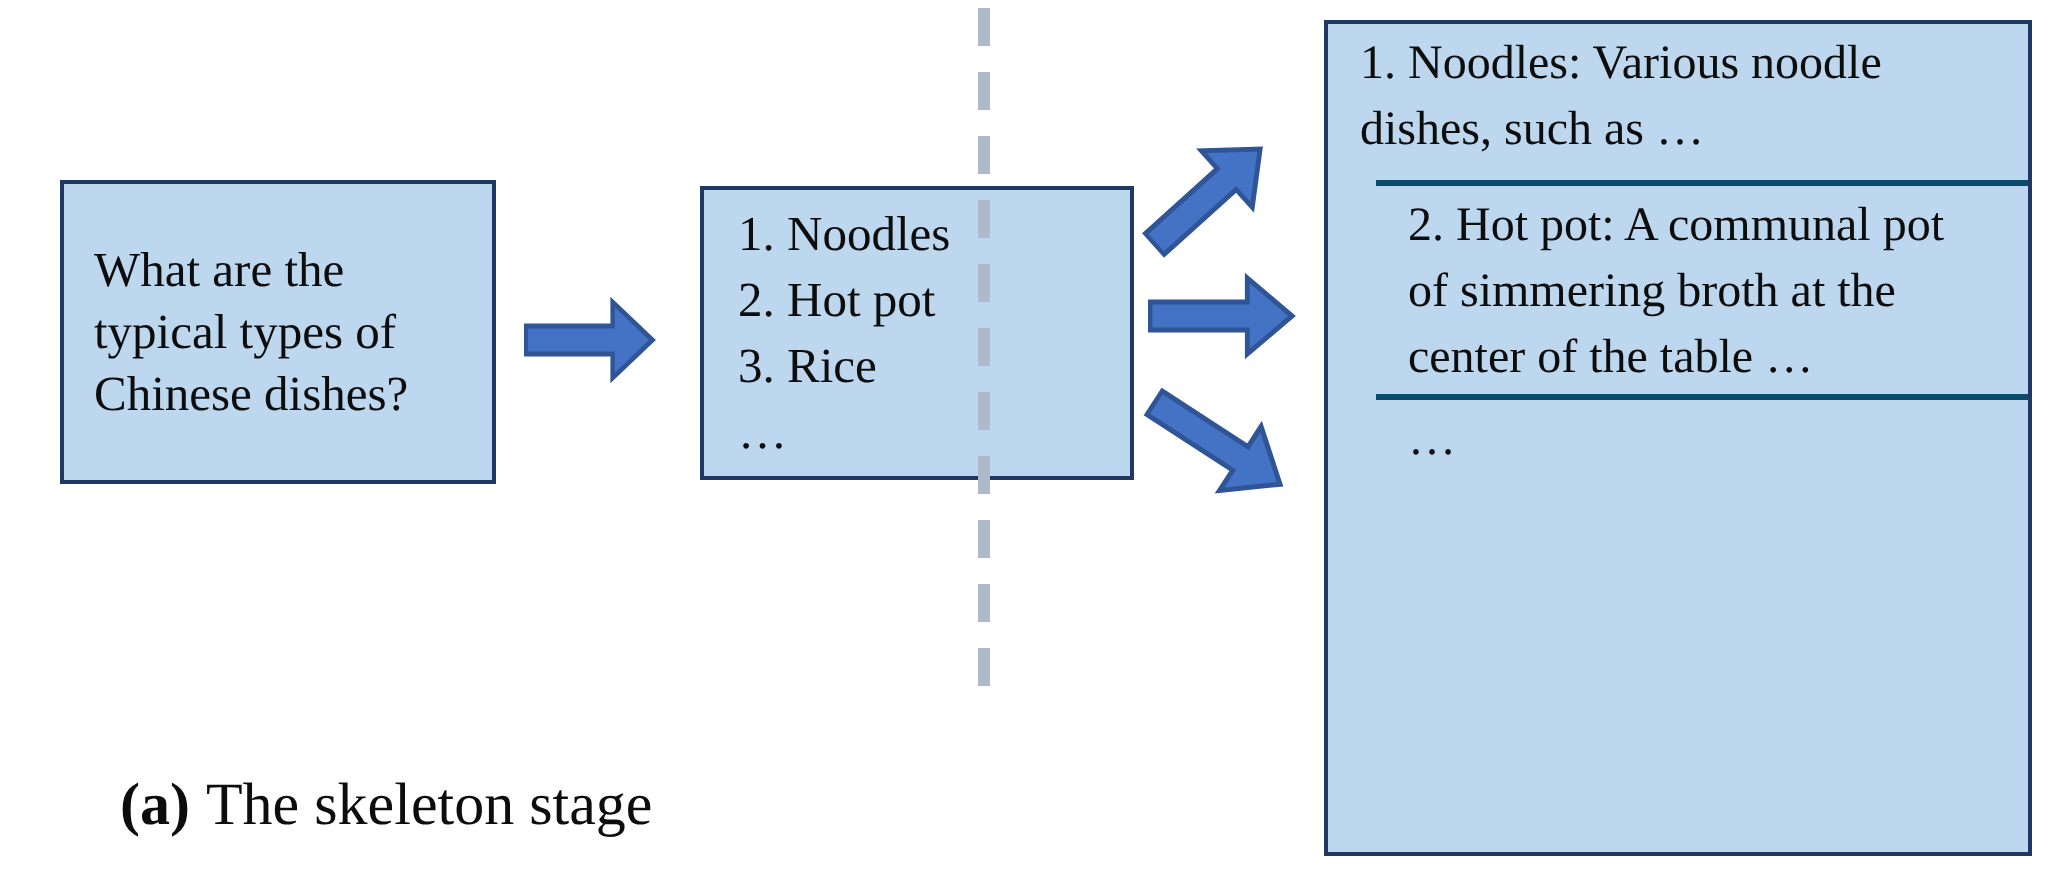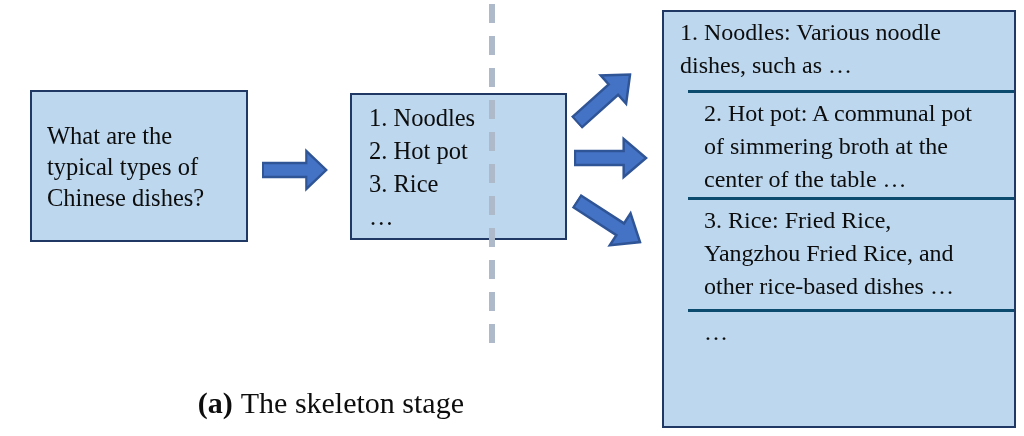--- a/index.html
+++ b/index.html
@@ -70,21 +70,21 @@
   .arrow { position: absolute; z-index: 2; line-height: 0; }
   .arrow-1   { left: 262px; top: 148px; }
   .arrow-up  { left: 567px; top: 76px;  transform: rotate(-42deg); }
   .arrow-mid { left: 574px; top: 136px; }
   .arrow-dn  { left: 570px; top: 200px; transform: rotate(33deg); }
 
   .caption {
     position: absolute;
     top: 386px;
     font-size: 30px;
-    text-align: right;
+    text-align: left;
   }
   .cap-a { left: 60px;  width: 404px; }
   .cap-b { left: 514px; width: 436px; }
   .cap-label { font-weight: bold; }
   .cap-text { margin-left: 8px; }
 </style>
 </head>
 <body>
 
 <div class="canvas">
@@ -125,23 +125,20 @@
       <path d="M1,15 H51 V3 L74,22 L51,41 V29 H1 Z" fill="#4472C4" stroke="#2F5597" stroke-width="2.5"></path>
     </svg>
   </span>
 
   <div class="expansion">
     <div class="exp-box e1">1. Noodles: Various noodle
 dishes, such as …</div>
     <div class="exp-box e2">2. Hot pot: A communal pot
 of simmering broth at the
 center of the table …</div>
-    <div class="exp-box e3">3. Rice: Fried Rice,
-Yangzhou Fried Rice, and
-other rice-based dishes …</div>
     <div class="exp-box e4">…</div>
   </div>
 
   <div class="caption cap-a">
     <span class="cap-label">(a)</span><span class="cap-text">The skeleton stage</span>
   </div>
 
 </div>
 
 </body></html>

